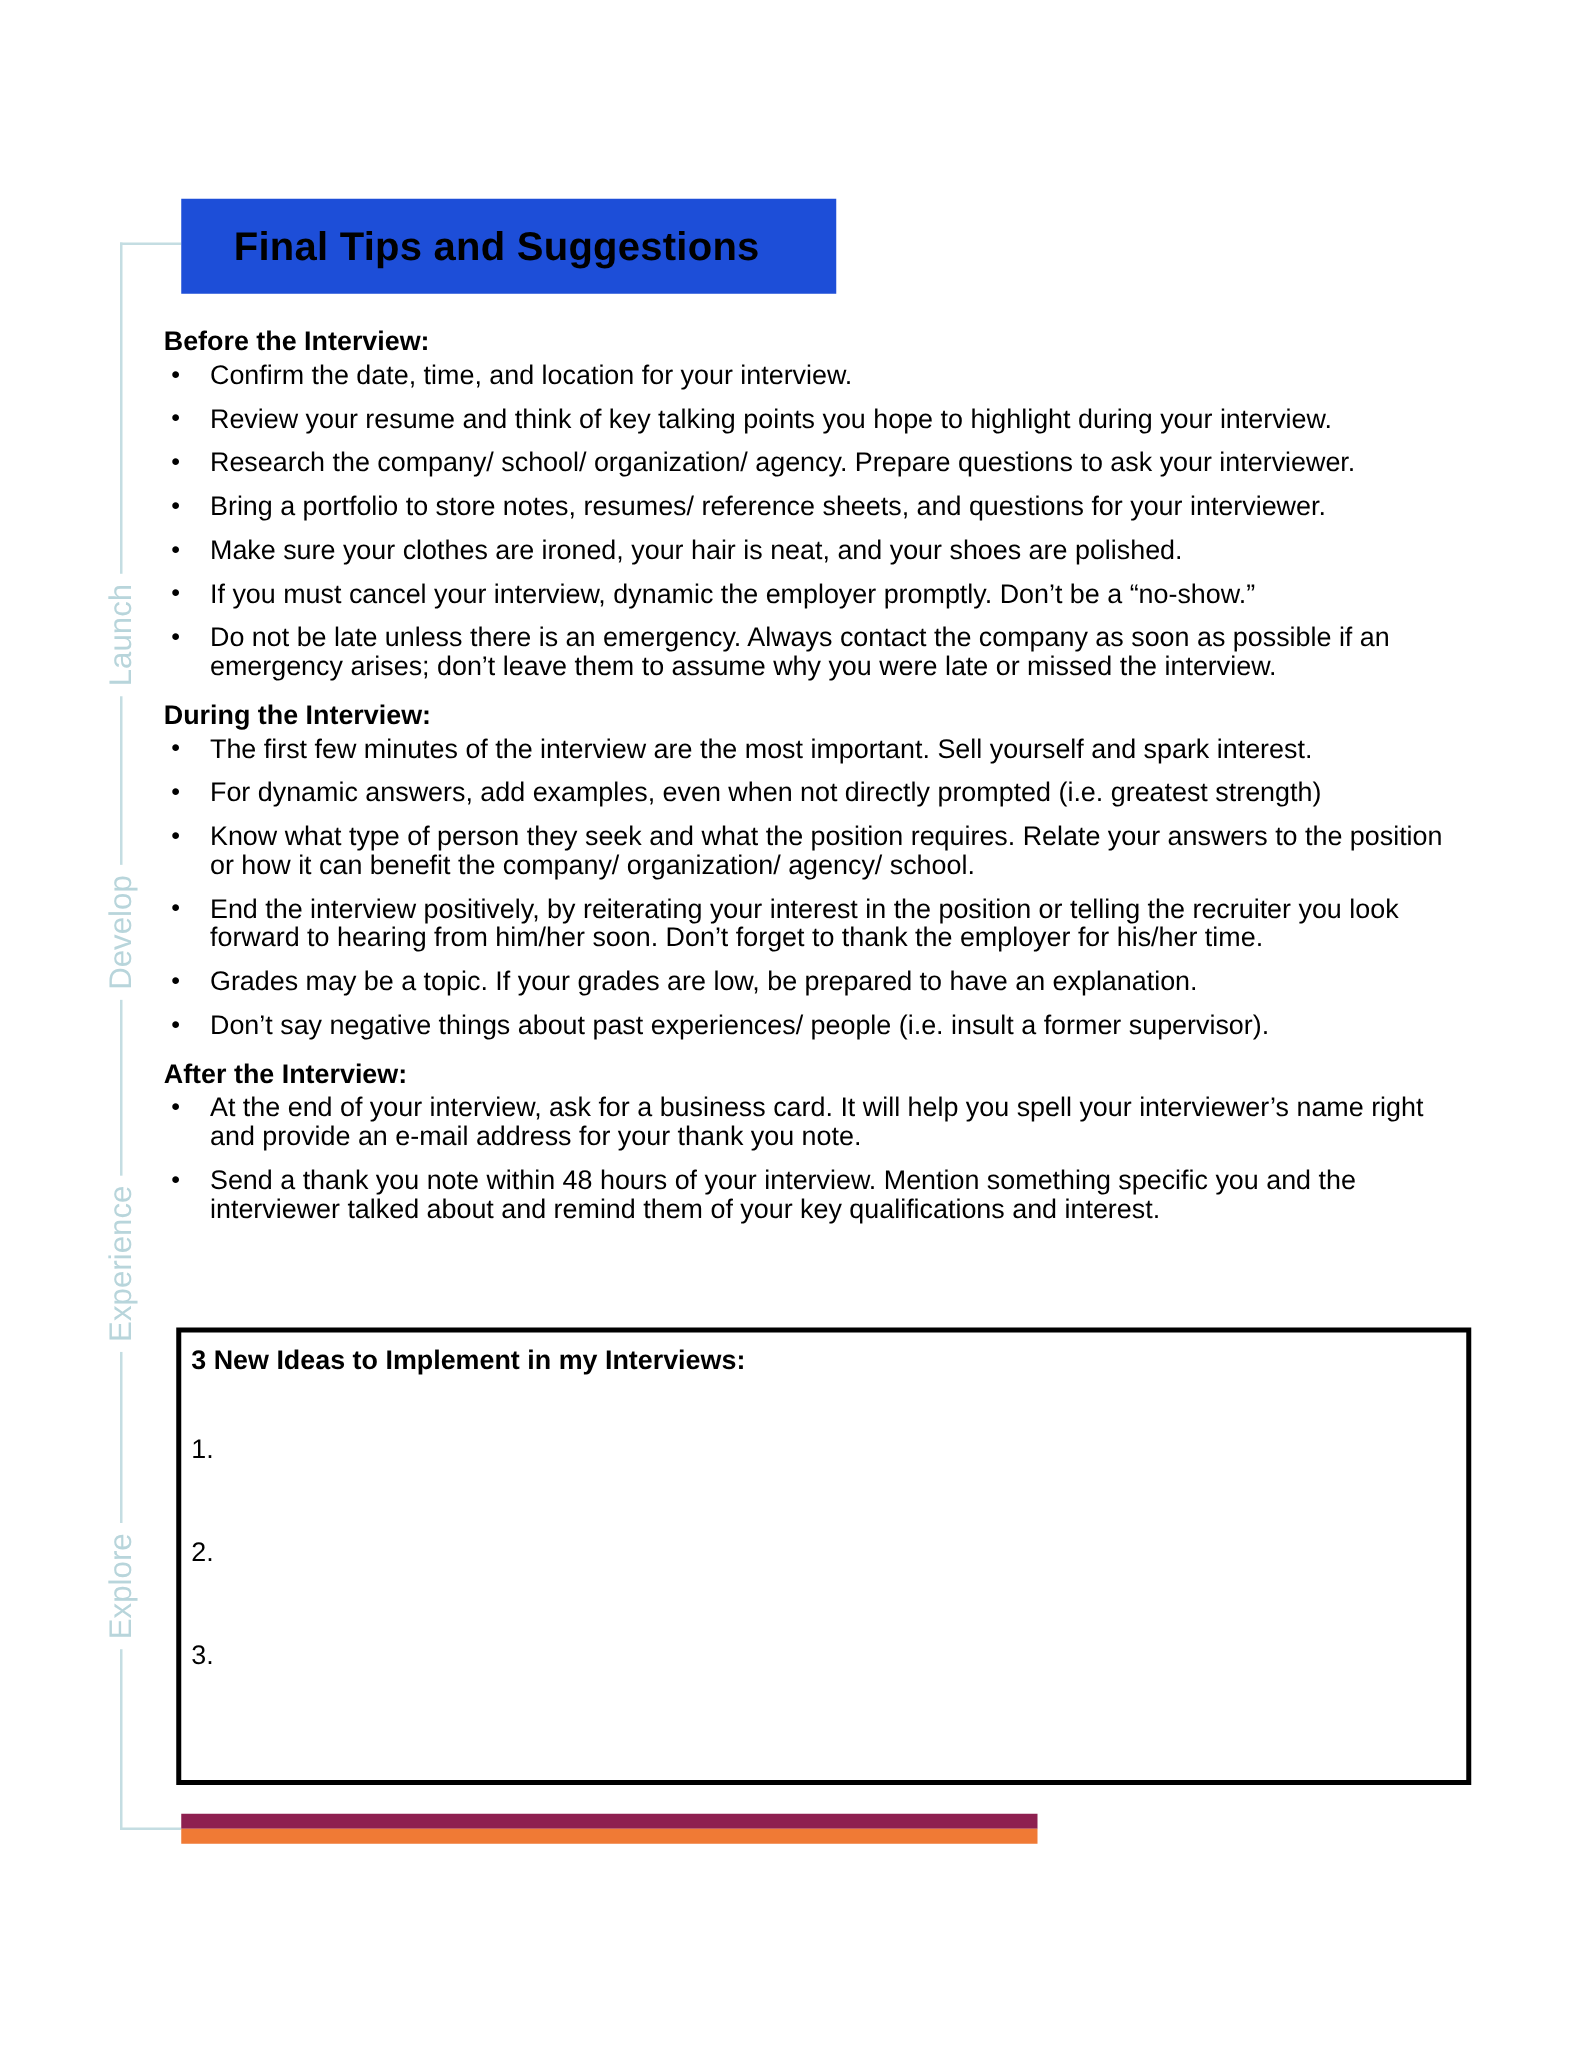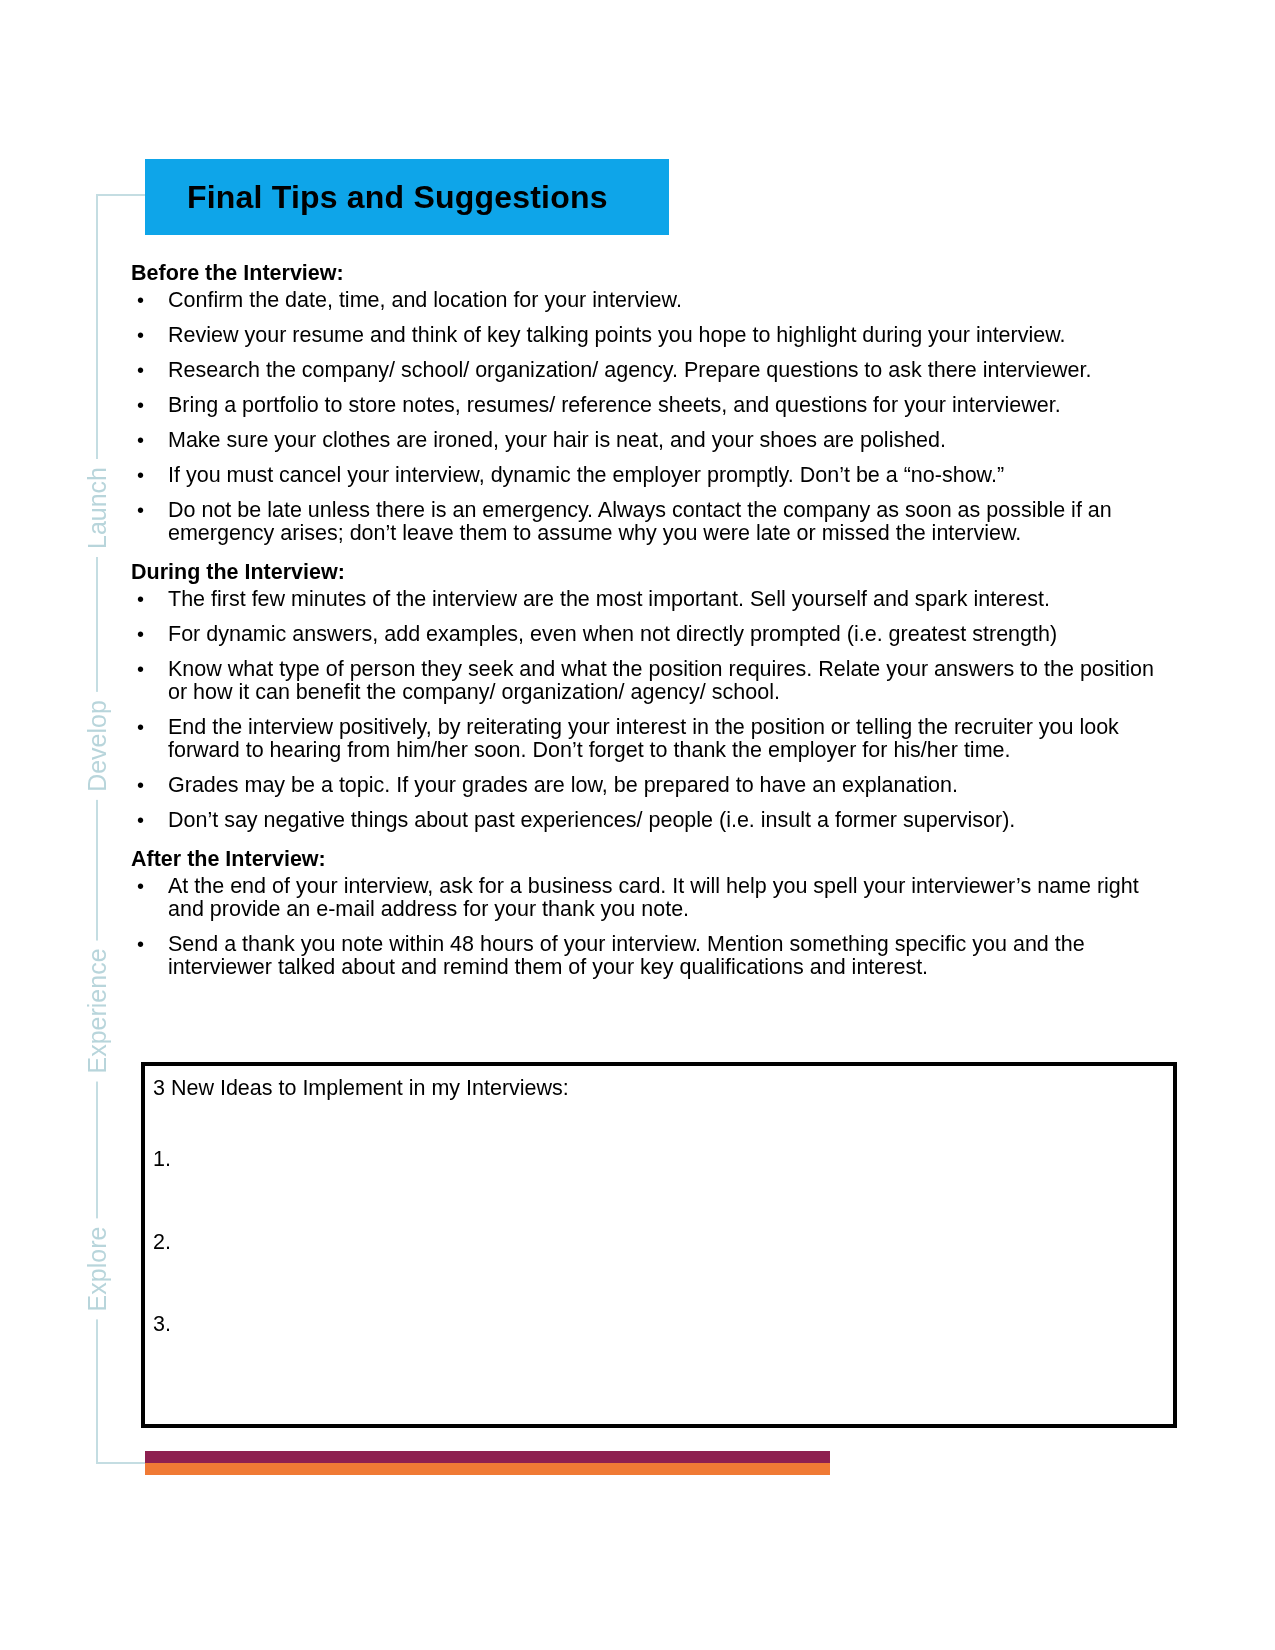--- a/index.html
+++ b/index.html
@@ -9,35 +9,35 @@
 
   
   .rail-v { left: 96px; top: 194px; width: 2px; height: 1270px; background: #c4dde2; }
   .rail-top { left: 96px; top: 194px; width: 49px; height: 2px; background: #c4dde2; }
   .rail-bot { left: 96px; top: 1462px; width: 49px; height: 2px; background: #c4dde2; }
   .rail-label { position: absolute; left: 97px; transform: translate(-50%, -50%) rotate(-90deg);
                 background: #fff; padding: 0 8px; color: #b8d5db; font-size: 25px;
                 white-space: nowrap; line-height: 1; }
 
   
-  .title-box { left: 145px; top: 159px; width: 524px; height: 76px; background: #0ea5e9; }
+  .title-box { left: 145px; top: 159px; width: 524px; height: 76px; background: #1d4ed8; }
   .title-text { position: absolute; left: 42px; top: 20px; font-size: 32px; font-weight: bold;
                 letter-spacing: 0.2px; white-space: nowrap; }
 
   
   .content { left: 131px; top: 258px; width: 1040px; font-size: 21.5px; }
   .sec-head { font-weight: bold; height: 31px; line-height: 31px; }
   ul.list { list-style: none; margin: 0; padding: 0; }
   ul.list li { position: relative; padding-left: 37px; line-height: 23px; margin-bottom: 12px; }
   ul.list li::before { content: "\2022"; position: absolute; left: 6px; top: 0; font-size: 20px; }
   ul.list li:first-child { margin-top: 0; }
 
   
   .ideas { left: 141px; top: 1062px; width: 1028px; height: 358px; border: 4px solid #000; }
-  .ideas-title { position: absolute; left: 8px; top: 10px; font-size: 21.5px; font-weight: normal; }
+  .ideas-title { position: absolute; left: 8px; top: 10px; font-size: 21.5px; font-weight: bold; }
   .idea-num { position: absolute; left: 8px; font-size: 21.5px; }
 
   
   .bar-plum { left: 145px; top: 1451px; width: 685px; height: 12px; background: #8e2050; }
   .bar-orange { left: 145px; top: 1463px; width: 685px; height: 12px; background: #f07a35; }
 </style>
 </head>
 <body>
 
 <div class="abs rail-v"></div>
@@ -51,21 +51,21 @@
 <div class="abs title-box">
   <span class="title-text">Final Tips and Suggestions</span>
 </div>
 
 <div class="abs content">
   <div>
     <div class="sec-head">Before the Interview:</div>
     <ul class="list">
       <li>Confirm the date, time, and location for your interview.</li>
       <li>Review your resume and think of key talking points you hope to highlight during your interview.</li>
-      <li>Research the company/ school/ organization/ agency. Prepare questions to ask there interviewer.</li>
+      <li>Research the company/ school/ organization/ agency. Prepare questions to ask your interviewer.</li>
       <li>Bring a portfolio to store notes, resumes/ reference sheets, and questions for your interviewer.</li>
       <li>Make sure your clothes are ironed, your hair is neat, and your shoes are polished.</li>
       <li>If you must cancel your interview, dynamic the employer promptly. Don’t be a “no-show.”</li>
       <li>Do not be late unless there is an emergency. Always contact the company as soon as possible if an emergency arises; don’t leave them to assume why you were late or missed the interview.</li>
     </ul>
   </div>
   <div>
     <div class="sec-head">During the Interview:</div>
     <ul class="list">
       <li>The first few minutes of the interview are the most important. Sell yourself and spark interest.</li>

